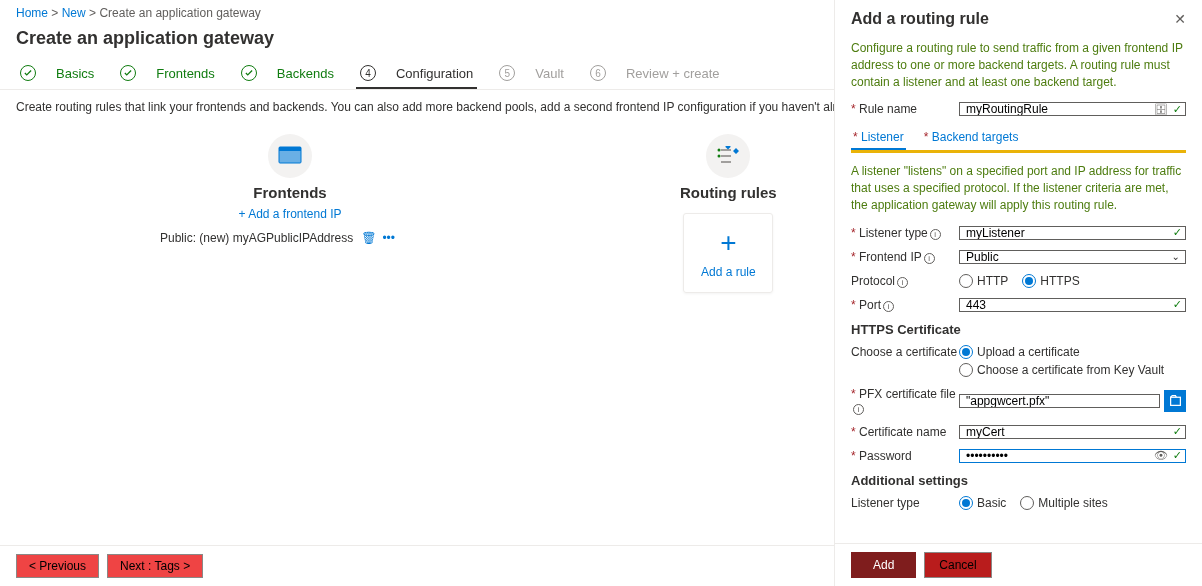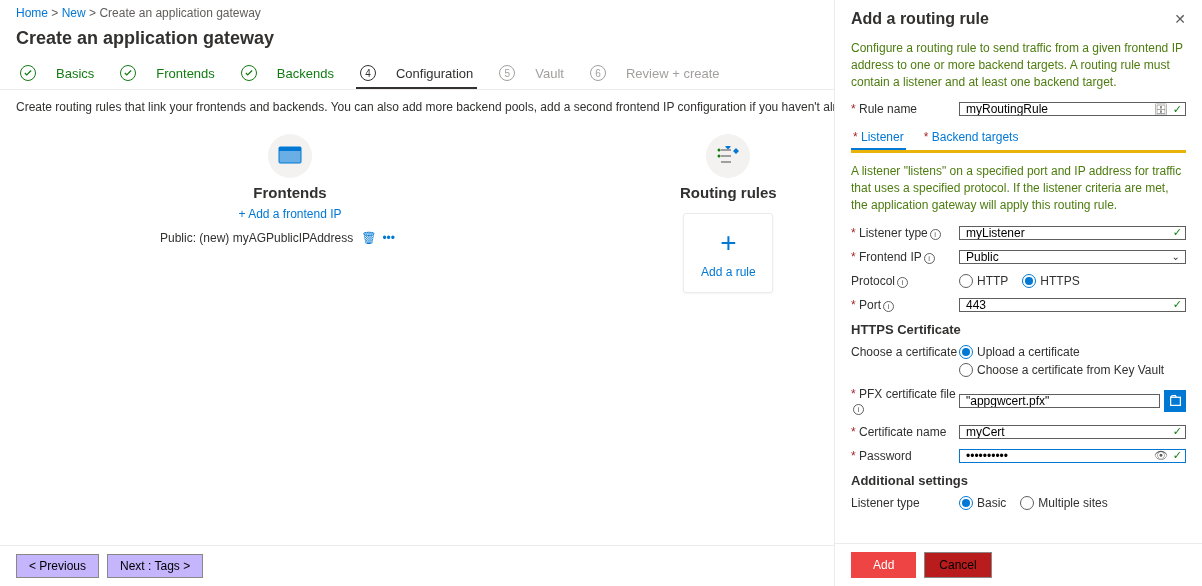--- a/index.html
+++ b/index.html
@@ -19,21 +19,21 @@
 .canvas { display: flex; gap: 260px; padding: 10px 40px; justify-content: flex-start; }
 .col { display: flex; flex-direction: column; align-items: center; }
 .iconbox { width: 44px; height: 44px; background: #f3f2f1; border-radius: 50%; display: flex; align-items: center; justify-content: center; margin-bottom: 6px; }
 .col-title { font-size: 15px; font-weight: 600; margin-bottom: 6px; }
 .addlink { font-size: 12px; color: #0078d4; cursor: pointer; margin-bottom: 6px; }
 .fe-row { display: flex; align-items: center; gap: 8px; font-size: 12px; padding: 4px 0; width: 260px; }
 .fe-actions { display: flex; gap: 6px; color: #0078d4; }
 .card { border: 1px solid #edebe9; border-radius: 3px; width: 90px; height: 80px; display: flex; flex-direction: column; align-items: center; justify-content: center; gap: 6px; box-shadow: 0 1px 3px rgba(0,0,0,0.05); cursor: pointer; margin-top: 6px; }
 .plus { font-size: 28px; color: #0078d4; font-weight: 300; }
 .footer { position: absolute; bottom: 0; left: 0; padding: 8px 16px; display: flex; gap: 8px; border-top: 1px solid #edebe9; width: 834px; }
-.btn-outline { border: 1px solid #8a8886; background: #c4b5fd; padding: 4px 12px; font-size: 12px; cursor: pointer; }
+.btn-outline { border: 1px solid #8a8886; background: #ef4444; padding: 4px 12px; font-size: 12px; cursor: pointer; }
 .panel { position: absolute; top: 0; right: 0; bottom: 0; width: 368px; border-left: 1px solid #edebe9; background: #fff; display: flex; flex-direction: column; }
 .panel-head { display: flex; justify-content: space-between; align-items: center; padding: 10px 16px 8px; }
 .panel-head h2 { font-size: 16px; font-weight: 600; }
 .close { cursor: pointer; font-size: 14px; color: #605e5c; }
 .panel-body { padding: 4px 16px; overflow-y: auto; flex: 1; }
 .help { font-size: 12px; color: #4d7c0f; margin-bottom: 12px; line-height: 1.4; }
 .field { display: flex; align-items: center; margin-bottom: 10px; }
 .field-label { width: 108px; font-size: 12px; color: #323130; flex-shrink: 0; }
 .req::before { content: "* "; color: #a4262c; }
 .info-icon { display: inline-block; width: 11px; height: 11px; border: 1px solid #605e5c; border-radius: 50%; font-size: 8px; text-align: center; line-height: 10px; color: #605e5c; margin-left: 2px; }
@@ -46,21 +46,21 @@
 .subtab.active { border-bottom-color: #0078d4; }
 .subtab .req-star { color: #a4262c; }
 .radios { display: flex; gap: 14px; align-items: center; }
 .radio-item { display: flex; align-items: center; gap: 4px; font-size: 12px; cursor: pointer; }
 .radio { width: 14px; height: 14px; border: 1px solid #605e5c; border-radius: 50%; display: inline-flex; align-items: center; justify-content: center; }
 .radio.sel::after { content: ""; width: 8px; height: 8px; background: #0078d4; border-radius: 50%; }
 .radio.sel { border-color: #0078d4; }
 .section-h { font-size: 13px; font-weight: 600; margin: 10px 0 8px; }
 .file-btn { width: 22px; height: 22px; background: #0078d4; color: #fff; display: flex; align-items: center; justify-content: center; margin-left: 4px; cursor: pointer; }
 .panel-foot { padding: 8px 16px; border-top: 1px solid #edebe9; display: flex; gap: 8px; }
-.btn-primary { background: #ef4444; color: #fff; border: none; padding: 5px 22px; font-size: 12px; cursor: pointer; }
+.btn-primary { background: #7f1d1d; color: #fff; border: none; padding: 5px 22px; font-size: 12px; cursor: pointer; }
 .btn-sec { background: #b91c1c; border: 1px solid #8a8886; padding: 5px 14px; font-size: 12px; cursor: pointer; }
 .sel-arrow { position: absolute; right: 6px; pointer-events: none; font-size: 10px; color: #323130; }
 </style>
 </head>
 <body>
 
 <div class="breadcrumb">
   <a>Home</a>
   <span> &gt; </span>
   <a>New</a>

